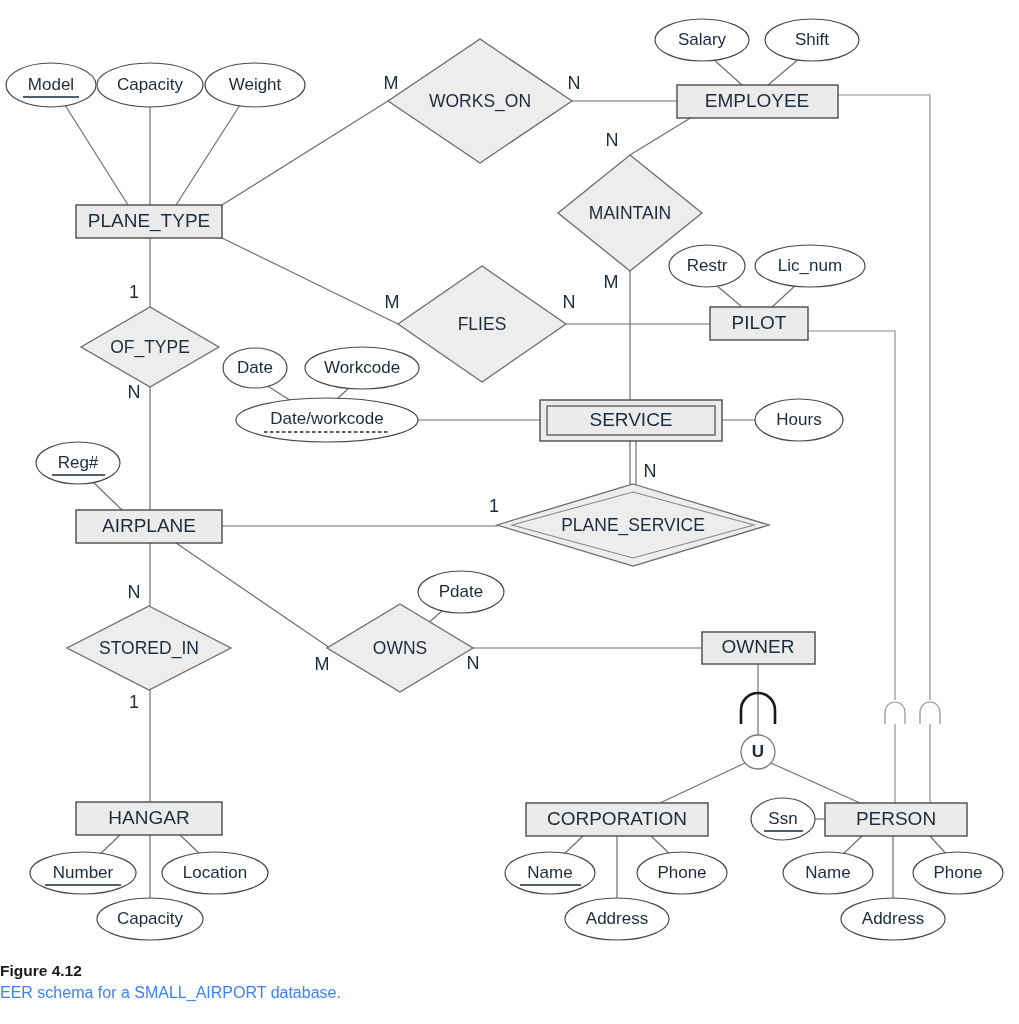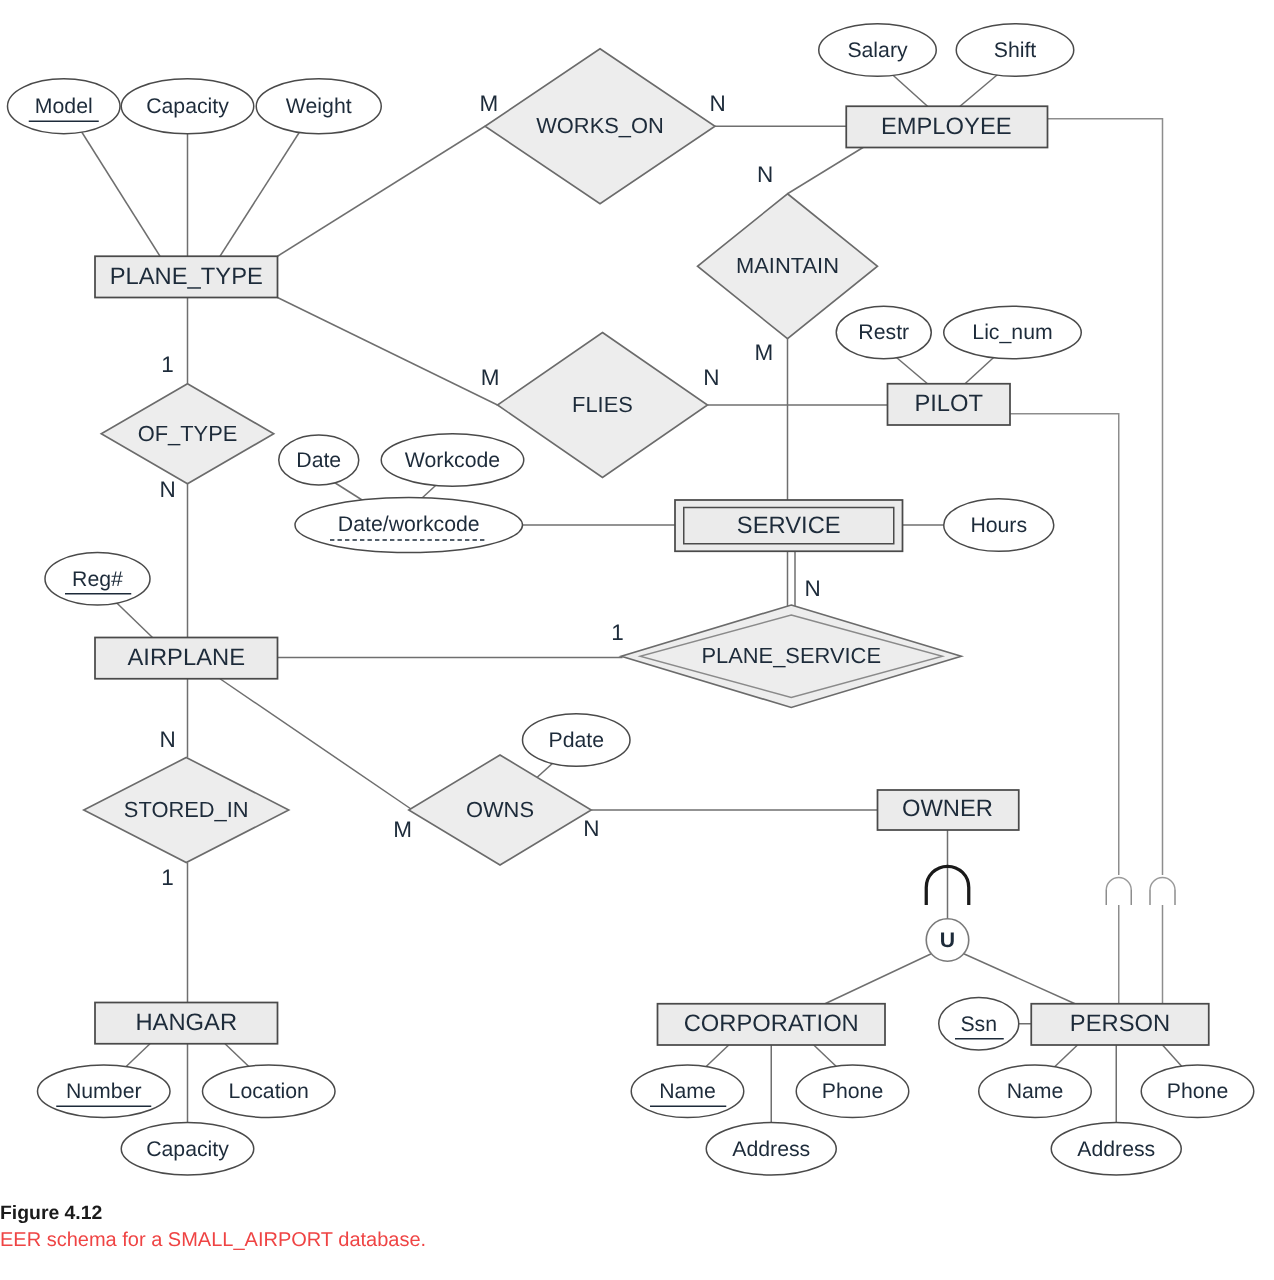--- a/index.html
+++ b/index.html
@@ -19,21 +19,21 @@
   .t-attr{font-family:"Liberation Sans",sans-serif;font-size:17px;fill:#1d2b3a;text-anchor:middle;dominant-baseline:middle;}
   .t-card{font-family:"Liberation Sans",sans-serif;font-size:18px;fill:#1d2b3a;text-anchor:middle;dominant-baseline:middle;}
   .t-u{font-family:"Liberation Sans",sans-serif;font-size:17px;font-weight:bold;fill:#1d2b3a;text-anchor:middle;dominant-baseline:middle;}
   .uline{stroke:#1d2b3a;stroke-width:1.3;}
   .uline-dash{stroke:#1d2b3a;stroke-width:1.3;stroke-dasharray:3.5 2.5;}
   .circ{fill:#ffffff;stroke:#7a7a7a;stroke-width:1.3;}
   .arc-subset{fill:none;stroke:#1a1a1a;stroke-width:2.6;}
   .arc-jump{fill:none;stroke:#9a9a9a;stroke-width:1.2;}
   .caption{position:absolute;left:0;font-family:"Liberation Sans",sans-serif;color:#3a3a3a;}
   .cap-title{top:962px;font-size:15.5px;font-weight:bold;color:#1a1a1a;}
-  .cap-sub{top:984px;font-size:16px;color:#ef4444;text-align:right;}
+  .cap-sub{top:984px;font-size:16px;color:#3b82f6;text-align:right;}
 </style>
 </head>
 <body>
 
 <div id="canvas">
 
 <svg width="1019" height="956" viewBox="0 0 1019 956">
 
   <g>
 

